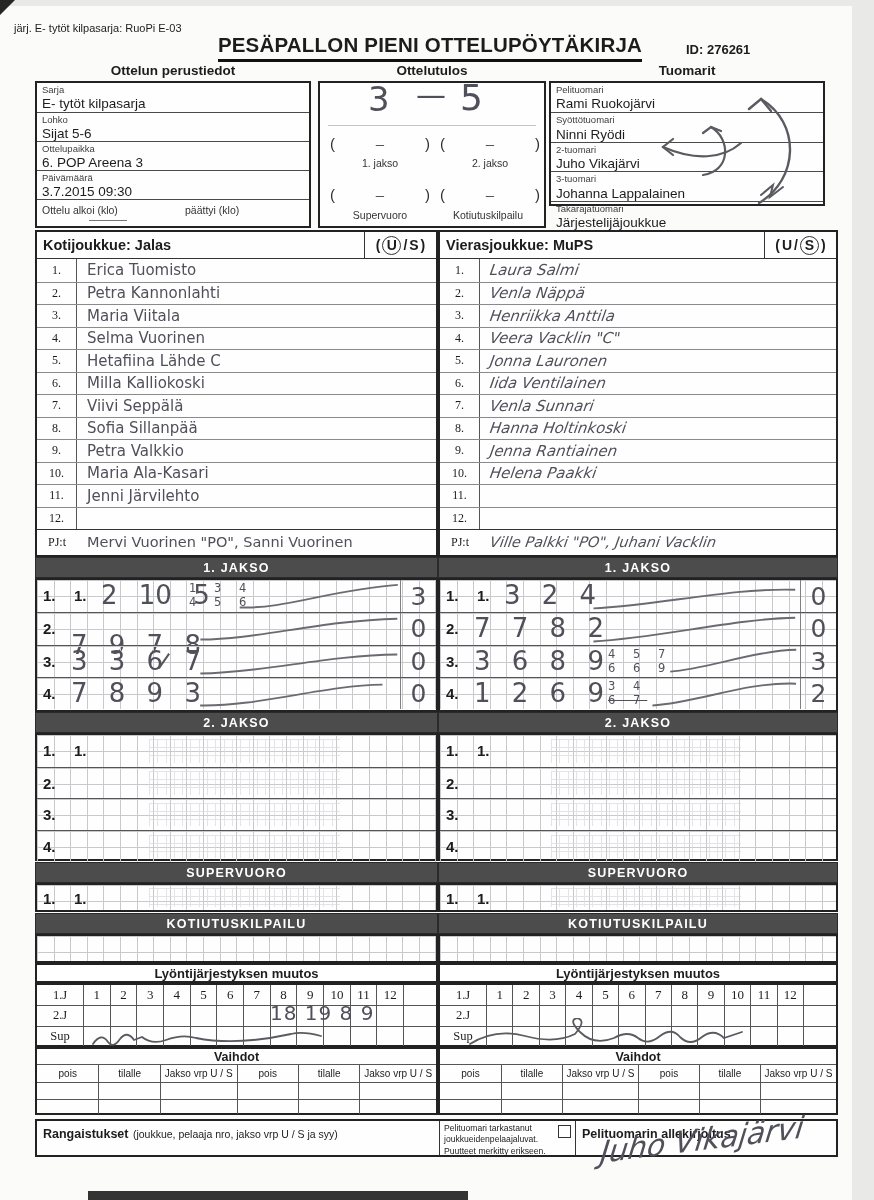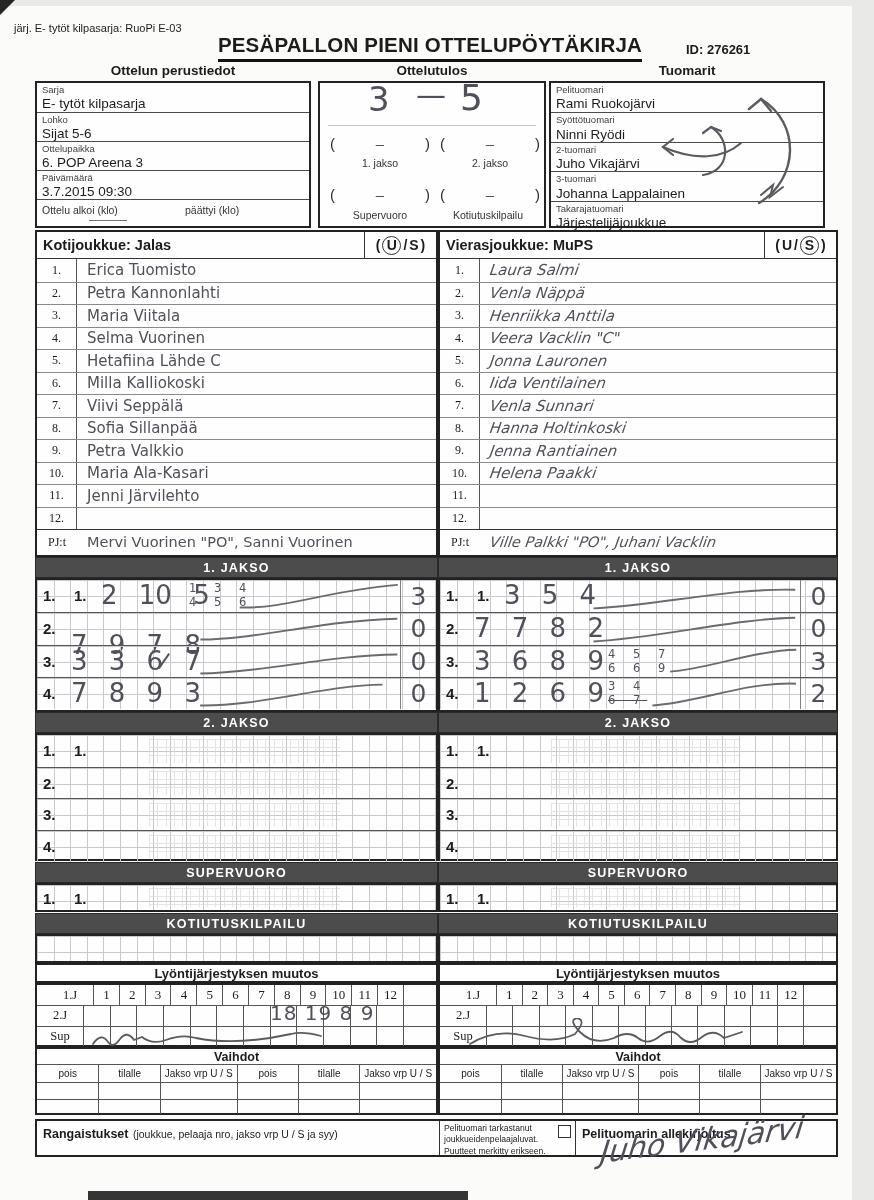--- a/index.html
+++ b/index.html
@@ -38,21 +38,21 @@
   .rl{position:absolute;left:6px;top:7px;font-weight:bold;font-size:15px;}
   .rl2{position:absolute;left:37px;top:7px;font-weight:bold;font-size:15px;}
   .digits{position:absolute;top:0px;font-size:26px;word-spacing:13px;white-space:nowrap;}
   .stack{position:absolute;top:1px;font-size:11.5px;line-height:14px;letter-spacing:7px;white-space:nowrap;}
   .curve{position:absolute;top:0;height:100%;}
   .scell{position:absolute;right:0;top:0;bottom:0;width:36px;border-left:1px solid #808080;
          display:flex;align-items:center;justify-content:center;font-size:25px;}
   .lhead{background:#fff;border:2px solid #222;display:flex;align-items:center;justify-content:center;
          font-weight:bold;font-size:13px;}
   .lrow{display:flex;height:20.3px;border-top:1px solid #555;}
-  .lrow:first-child{border-top:none;padding-left:10px;}
+  .lrow:first-child{border-top:none;}
   .lcell{flex:1;border-left:1px solid #555;display:flex;align-items:center;justify-content:center;
          font-family:"Liberation Serif",serif;font-size:13px;}
   .lcell.lab{flex:0 0 46px;border-left:none;font-size:12.5px;}
   .lcell.tail{flex:0 0 33px;}
   .vhrow{display:flex;height:19px;border-top:1px solid #555;border-bottom:1px solid #555;}
   .vcell{border-left:1px solid #555;display:flex;align-items:center;justify-content:center;
          font-size:10px;color:#222;}
   .vcell:first-child{border-left:none;}
   .vrow{display:flex;height:15.5px;}
   .vrow .vc{border-left:1px solid #555;}
@@ -130,21 +130,21 @@
   </div>
   <div class="abs paren" style="left:120px;top:103px;">
     <span>(</span>
         <span style="color:#555;">–</span>
         <span>)</span>
   </div>
   <div class="abs smalllab" style="left:10px;top:126px;width:100px;text-align:center;">Supervuoro</div>
   <div class="abs smalllab" style="left:112px;top:126px;width:112px;text-align:center;">Kotiutuskilpailu</div>
 </div>
 
-<div class="abs bx" style="left:549px;top:81px;width:276px;height:147px;">
+<div class="abs bx" style="left:549px;top:81px;width:276px;height:125px;">
   <div style="height:29.4px;">
     <div class="lbl">Pelituomari</div>
     <div class="val">Rami Ruokojärvi</div>
   </div>
   <div class="frow" style="height:29.4px;">
     <div class="lbl">Syöttötuomari</div>
     <div class="val">Ninni Ryödi</div>
   </div>
   <div class="frow" style="height:29.4px;">
     <div class="lbl">2-tuomari</div>
@@ -344,21 +344,21 @@
           <path d="M5,29 C100,30 200,8 296,7" fill="none" stroke="#6a6a70" stroke-width="2"></path>
         </svg>
     <span class="scell">0</span>
   </div>
 </div>
 
 <div class="abs bx" style="left:438px;top:578px;width:400px;height:134px;">
   <div class="jrow grid hw">
     <span class="rl" style="color:#1c1c1c;font-family:'Liberation Sans',sans-serif;">1.</span>
     <span class="rl2" style="color:#1c1c1c;font-family:'Liberation Sans',sans-serif;">1.</span>
-    <span class="digits" style="left:64px;">3 5 4</span>
+    <span class="digits" style="left:64px;">3 2 4</span>
     <svg class="curve" style="left:150px;right:42px;width:208px;" viewBox="0 0 300 33" preserveAspectRatio="none">
           <path d="M5,29 C100,26 200,8 296,10" fill="none" stroke="#6a6a70" stroke-width="2"></path>
         </svg>
     <span class="scell">0</span>
   </div>
   <div class="jrow grid hw">
     <span class="rl" style="color:#1c1c1c;font-family:'Liberation Sans',sans-serif;">2.</span>
     <span class="digits" style="left:34px;">7 7 8 2</span>
     <svg class="curve" style="left:150px;right:42px;width:208px;" viewBox="0 0 300 33" preserveAspectRatio="none">
           <path d="M5,30 C100,26 210,6 296,5" fill="none" stroke="#6a6a70" stroke-width="2"></path>

